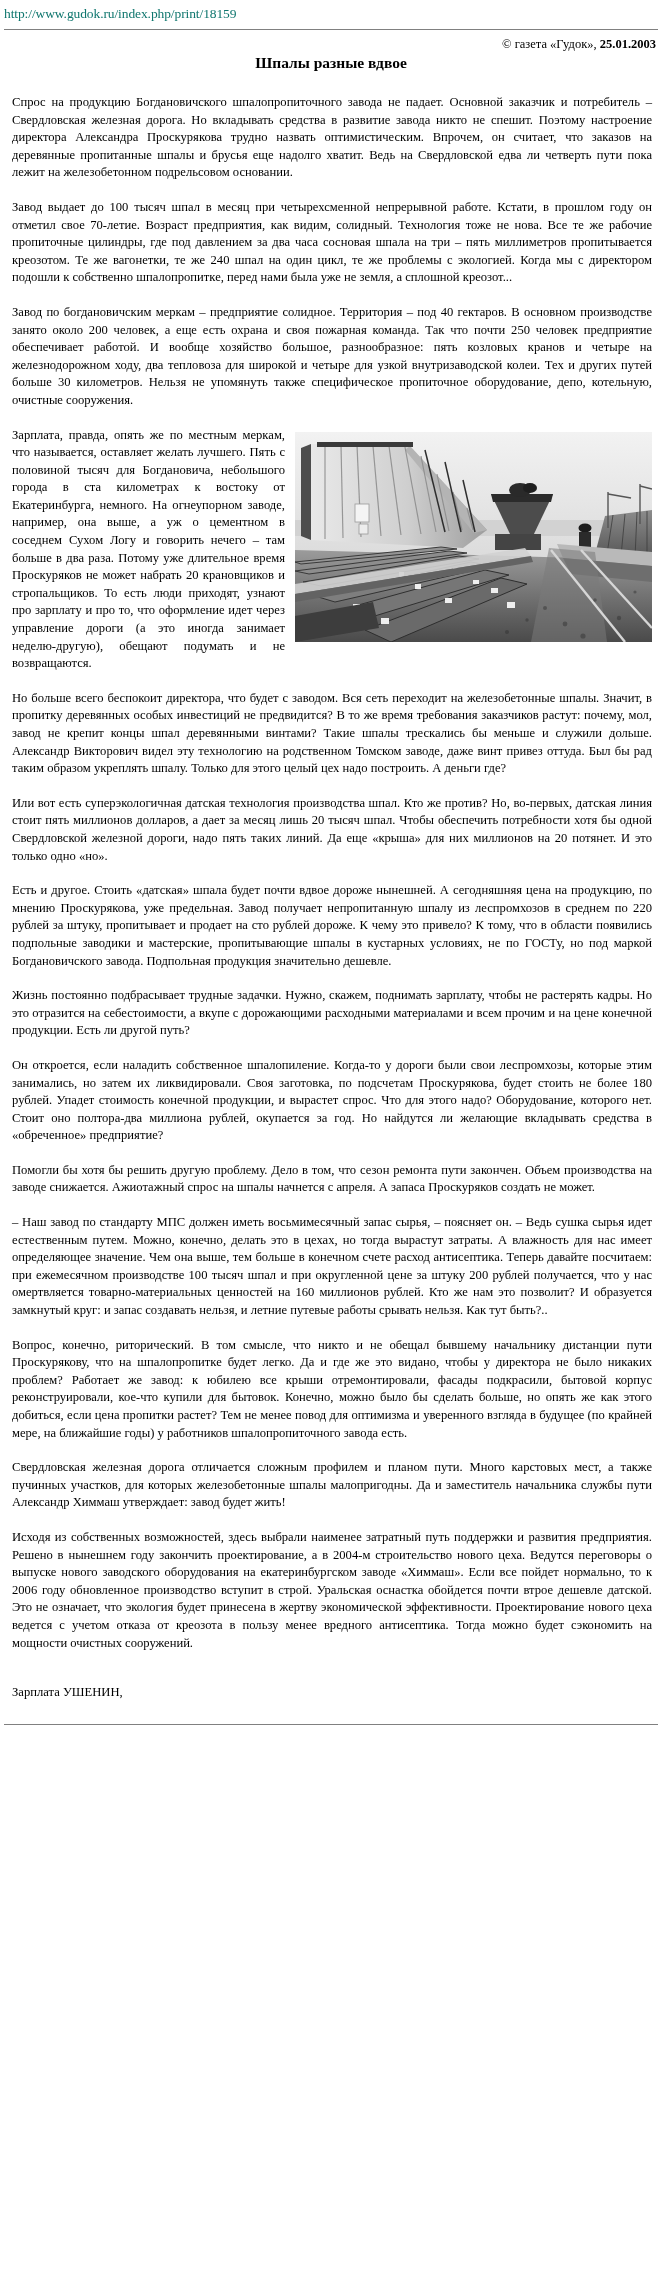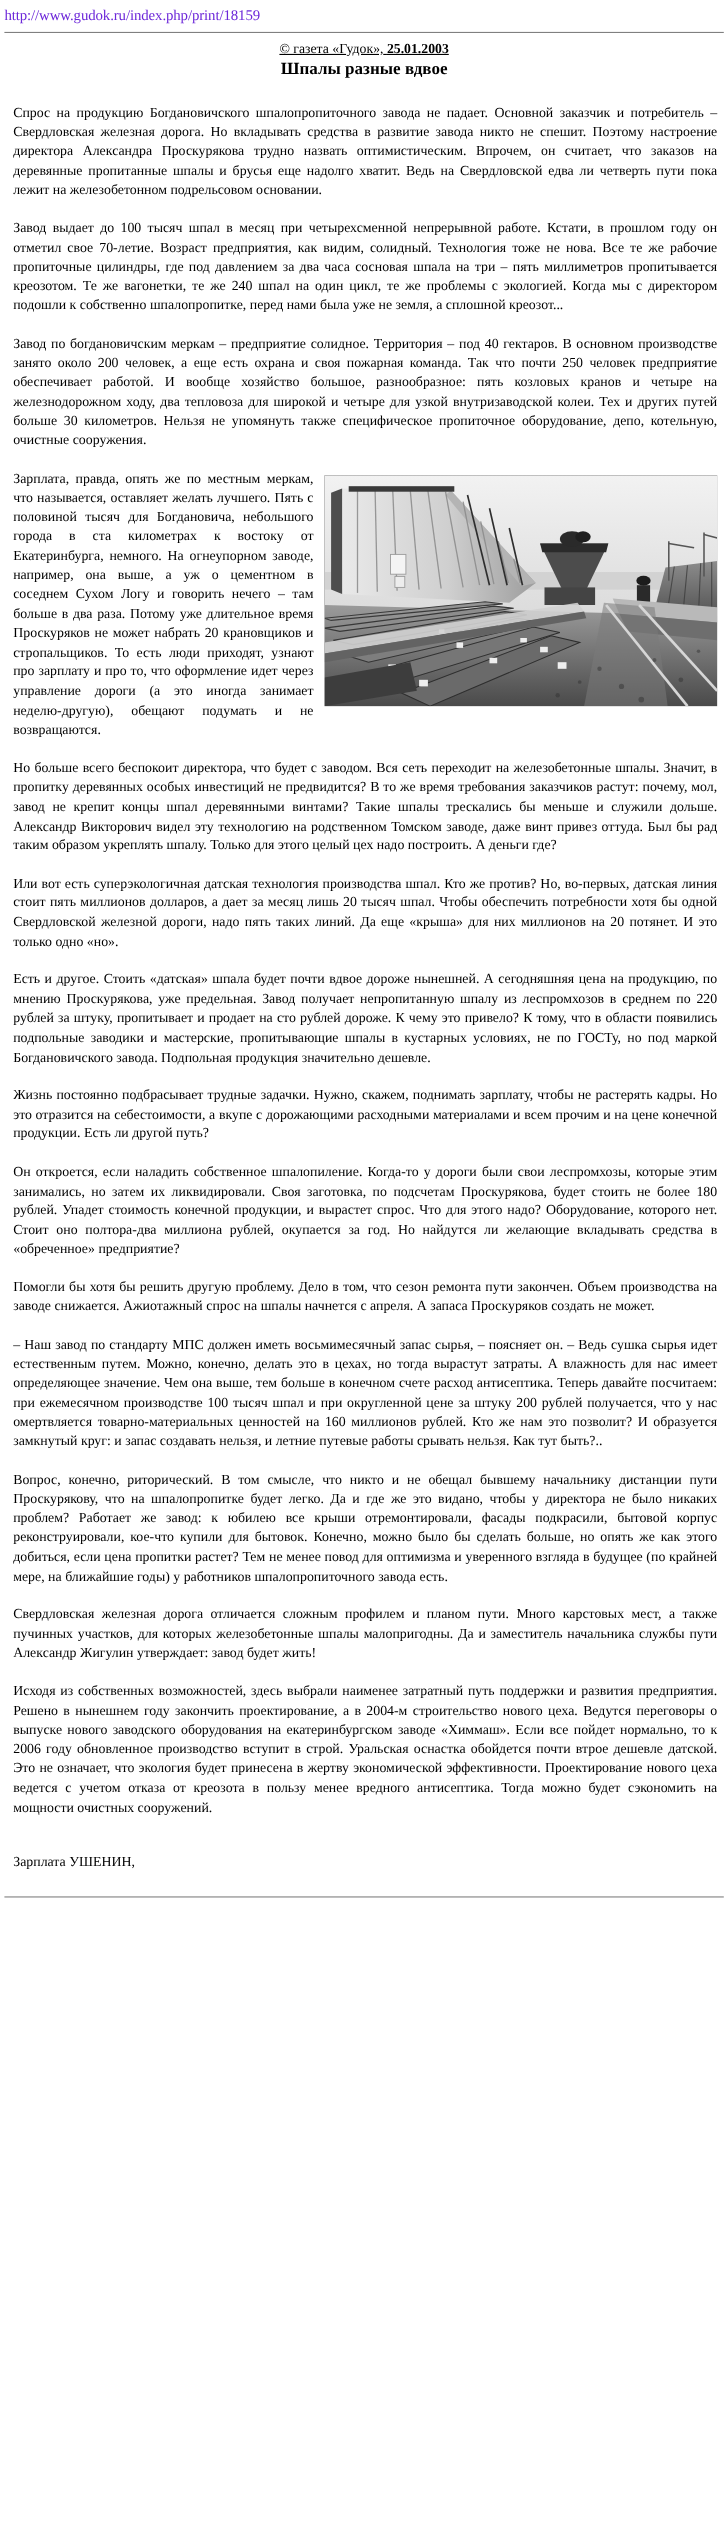--- a/index.html
+++ b/index.html
@@ -18,37 +18,36 @@
   .page {
     width: 662px;
     box-sizing: border-box;
     padding: 0;
     position: relative;
   }
   .url-bar {
     font-family: "Liberation Serif", "DejaVu Serif", serif;
     font-size: 13.5px;
     line-height: 16px;
-    color: #6d28d9;
+    color: #0f766e;
     padding: 6px 0 2px 4px;
     letter-spacing: -0.1px;
     white-space: nowrap;
   }
   .rule {
     border: 0;
     border-top: 1px solid #808080;
     margin: 5px 4px 0 4px;
     height: 0;
   }
   .masthead {
     margin: 7px 6px 0 6px;
-    text-align: center;
+    text-align: right;
     font-size: 12.5px;
     line-height: 15px;
-    text-decoration: underline;
   }
   .masthead .copy-src {
     font-weight: normal;
   }
   .masthead .copy-date {
     font-weight: bold;
   }
   h1.article-title {
     font-size: 15.5px;
     line-height: 19px;
@@ -268,21 +267,21 @@
 
     <p>Зарплата, правда, опять же по местным меркам, что называется, оставляет желать лучшего. Пять с половиной тысяч для Богдановича, небольшого города в ста километрах к востоку от Екатеринбурга, немного. На огнеупорном заводе, например, она выше, а уж о цементном в соседнем Сухом Логу и говорить нечего – там больше в два раза. Потому уже длительное время Проскуряков не может набрать 20 крановщиков и стропальщиков. То есть люди приходят, узнают про зарплату и про то, что оформление идет через управление дороги (а это иногда занимает неделю-другую), обещают подумать и не возвращаются.</p>
     <p>Но больше всего беспокоит директора, что будет с заводом. Вся сеть переходит на железобетонные шпалы. Значит, в пропитку деревянных особых инвестиций не предвидится? В то же время требования заказчиков растут: почему, мол, завод не крепит концы шпал деревянными винтами? Такие шпалы трескались бы меньше и служили дольше. Александр Викторович видел эту технологию на родственном Томском заводе, даже винт привез оттуда. Был бы рад таким образом укреплять шпалу. Только для этого целый цех надо построить. А деньги где?</p>
     <p>Или вот есть суперэкологичная датская технология производства шпал. Кто же против? Но, во-первых, датская линия стоит пять миллионов долларов, а дает за месяц лишь 20 тысяч шпал. Чтобы обеспечить потребности хотя бы одной Свердловской железной дороги, надо пять таких линий. Да еще «крыша» для них миллионов на 20 потянет. И это только одно «но».</p>
     <p>Есть и другое. Стоить «датская» шпала будет почти вдвое дороже нынешней. А сегодняшняя цена на продукцию, по мнению Проскурякова, уже предельная. Завод получает непропитанную шпалу из леспромхозов в среднем по 220 рублей за штуку, пропитывает и продает на сто рублей дороже. К чему это привело? К тому, что в области появились подпольные заводики и мастерские, пропитывающие шпалы в кустарных условиях, не по ГОСТу, но под маркой Богдановичского завода. Подпольная продукция значительно дешевле.</p>
     <p>Жизнь постоянно подбрасывает трудные задачки. Нужно, скажем, поднимать зарплату, чтобы не растерять кадры. Но это отразится на себестоимости, а вкупе с дорожающими расходными материалами и всем прочим и на цене конечной продукции. Есть ли другой путь?</p>
     <p>Он откроется, если наладить собственное шпалопиление. Когда-то у дороги были свои леспромхозы, которые этим занимались, но затем их ликвидировали. Своя заготовка, по подсчетам Проскурякова, будет стоить не более 180 рублей. Упадет стоимость конечной продукции, и вырастет спрос. Что для этого надо? Оборудование, которого нет. Стоит оно полтора-два миллиона рублей, окупается за год. Но найдутся ли желающие вкладывать средства в «обреченное» предприятие?</p>
     <p>Помогли бы хотя бы решить другую проблему. Дело в том, что сезон ремонта пути закончен. Объем производства на заводе снижается. Ажиотажный спрос на шпалы начнется с апреля. А запаса Проскуряков создать не может.</p>
     <p>– Наш завод по стандарту МПС должен иметь восьмимесячный запас сырья, – поясняет он. – Ведь сушка сырья идет естественным путем. Можно, конечно, делать это в цехах, но тогда вырастут затраты. А влажность для нас имеет определяющее значение. Чем она выше, тем больше в конечном счете расход антисептика. Теперь давайте посчитаем: при ежемесячном производстве 100 тысяч шпал и при округленной цене за штуку 200 рублей получается, что у нас омертвляется товарно-материальных ценностей на 160 миллионов рублей. Кто же нам это позволит? И образуется замкнутый круг: и запас создавать нельзя, и летние путевые работы срывать нельзя. Как тут быть?..</p>
     <p>Вопрос, конечно, риторический. В том смысле, что никто и не обещал бывшему начальнику дистанции пути Проскурякову, что на шпалопропитке будет легко. Да и где же это видано, чтобы у директора не было никаких проблем? Работает же завод: к юбилею все крыши отремонтировали, фасады подкрасили, бытовой корпус реконструировали, кое-что купили для бытовок. Конечно, можно было бы сделать больше, но опять же как этого добиться, если цена пропитки растет? Тем не менее повод для оптимизма и уверенного взгляда в будущее (по крайней мере, на ближайшие годы) у работников шпалопропиточного завода есть.</p>
-    <p>Свердловская железная дорога отличается сложным профилем и планом пути. Много карстовых мест, а также пучинных участков, для которых железобетонные шпалы малопригодны. Да и заместитель начальника службы пути Александр Жигулин утверждает: завод будет жить!</p>
+    <p>Свердловская железная дорога отличается сложным профилем и планом пути. Много карстовых мест, а также пучинных участков, для которых железобетонные шпалы малопригодны. Да и заместитель начальника службы пути Александр Химмаш утверждает: завод будет жить!</p>
     <p class="last-para">Исходя из собственных возможностей, здесь выбрали наименее затратный путь поддержки и развития предприятия. Решено в нынешнем году закончить проектирование, а в 2004-м строительство нового цеха. Ведутся переговоры о выпуске нового заводского оборудования на екатеринбургском заводе «Химмаш». Если все пойдет нормально, то к 2006 году обновленное производство вступит в строй. Уральская оснастка обойдется почти втрое дешевле датской. Это не означает, что экология будет принесена в жертву экономической эффективности. Проектирование нового цеха ведется с учетом отказа от креозота в пользу менее вредного антисептика. Тогда можно будет сэкономить на мощности очистных сооружений.</p>
   </div>
 
   <div class="signature">
     <div>Зарплата УШЕНИН,</div>
   </div>
 
   <hr class="footer-rule">
 
 </div>

